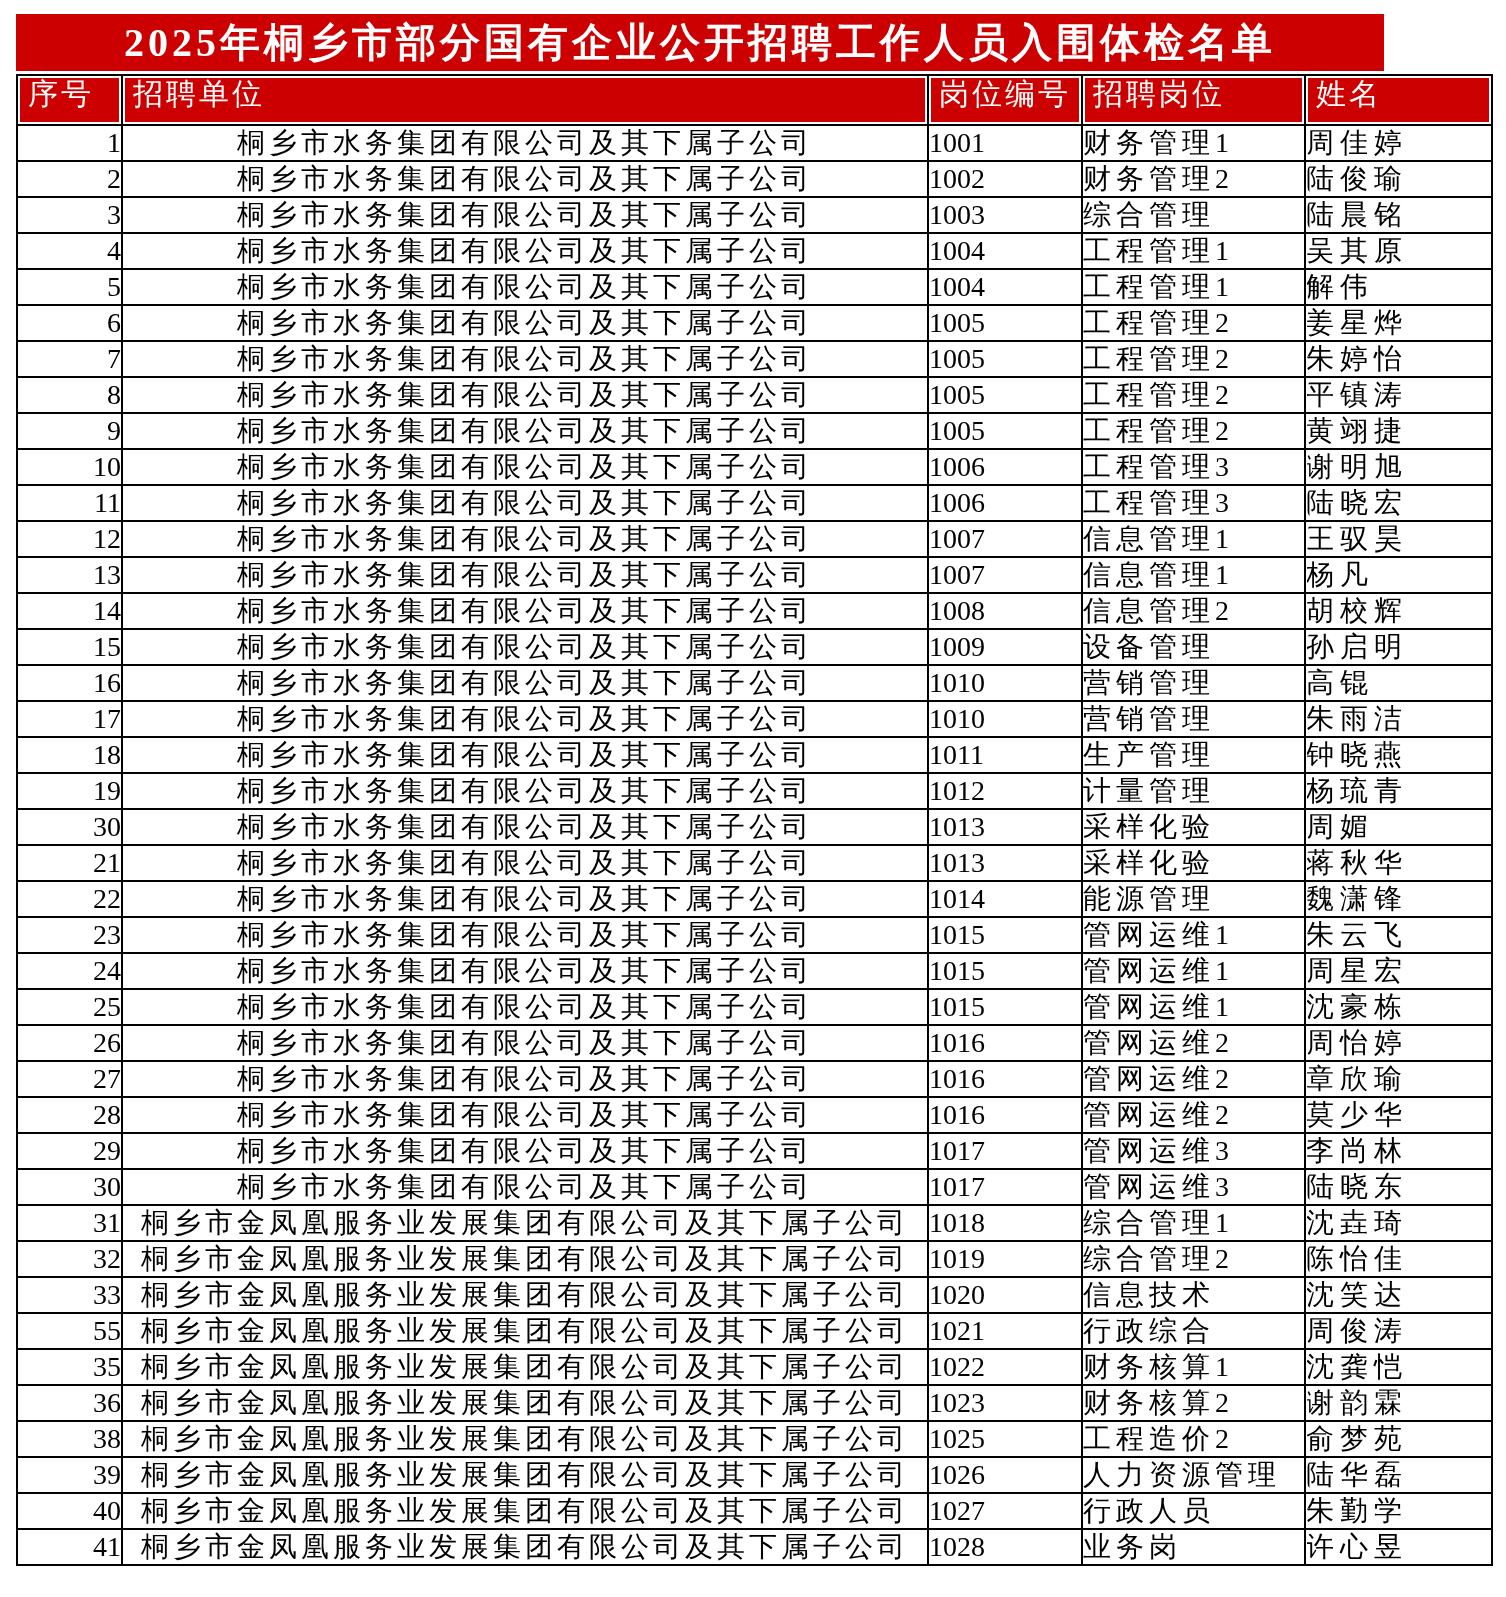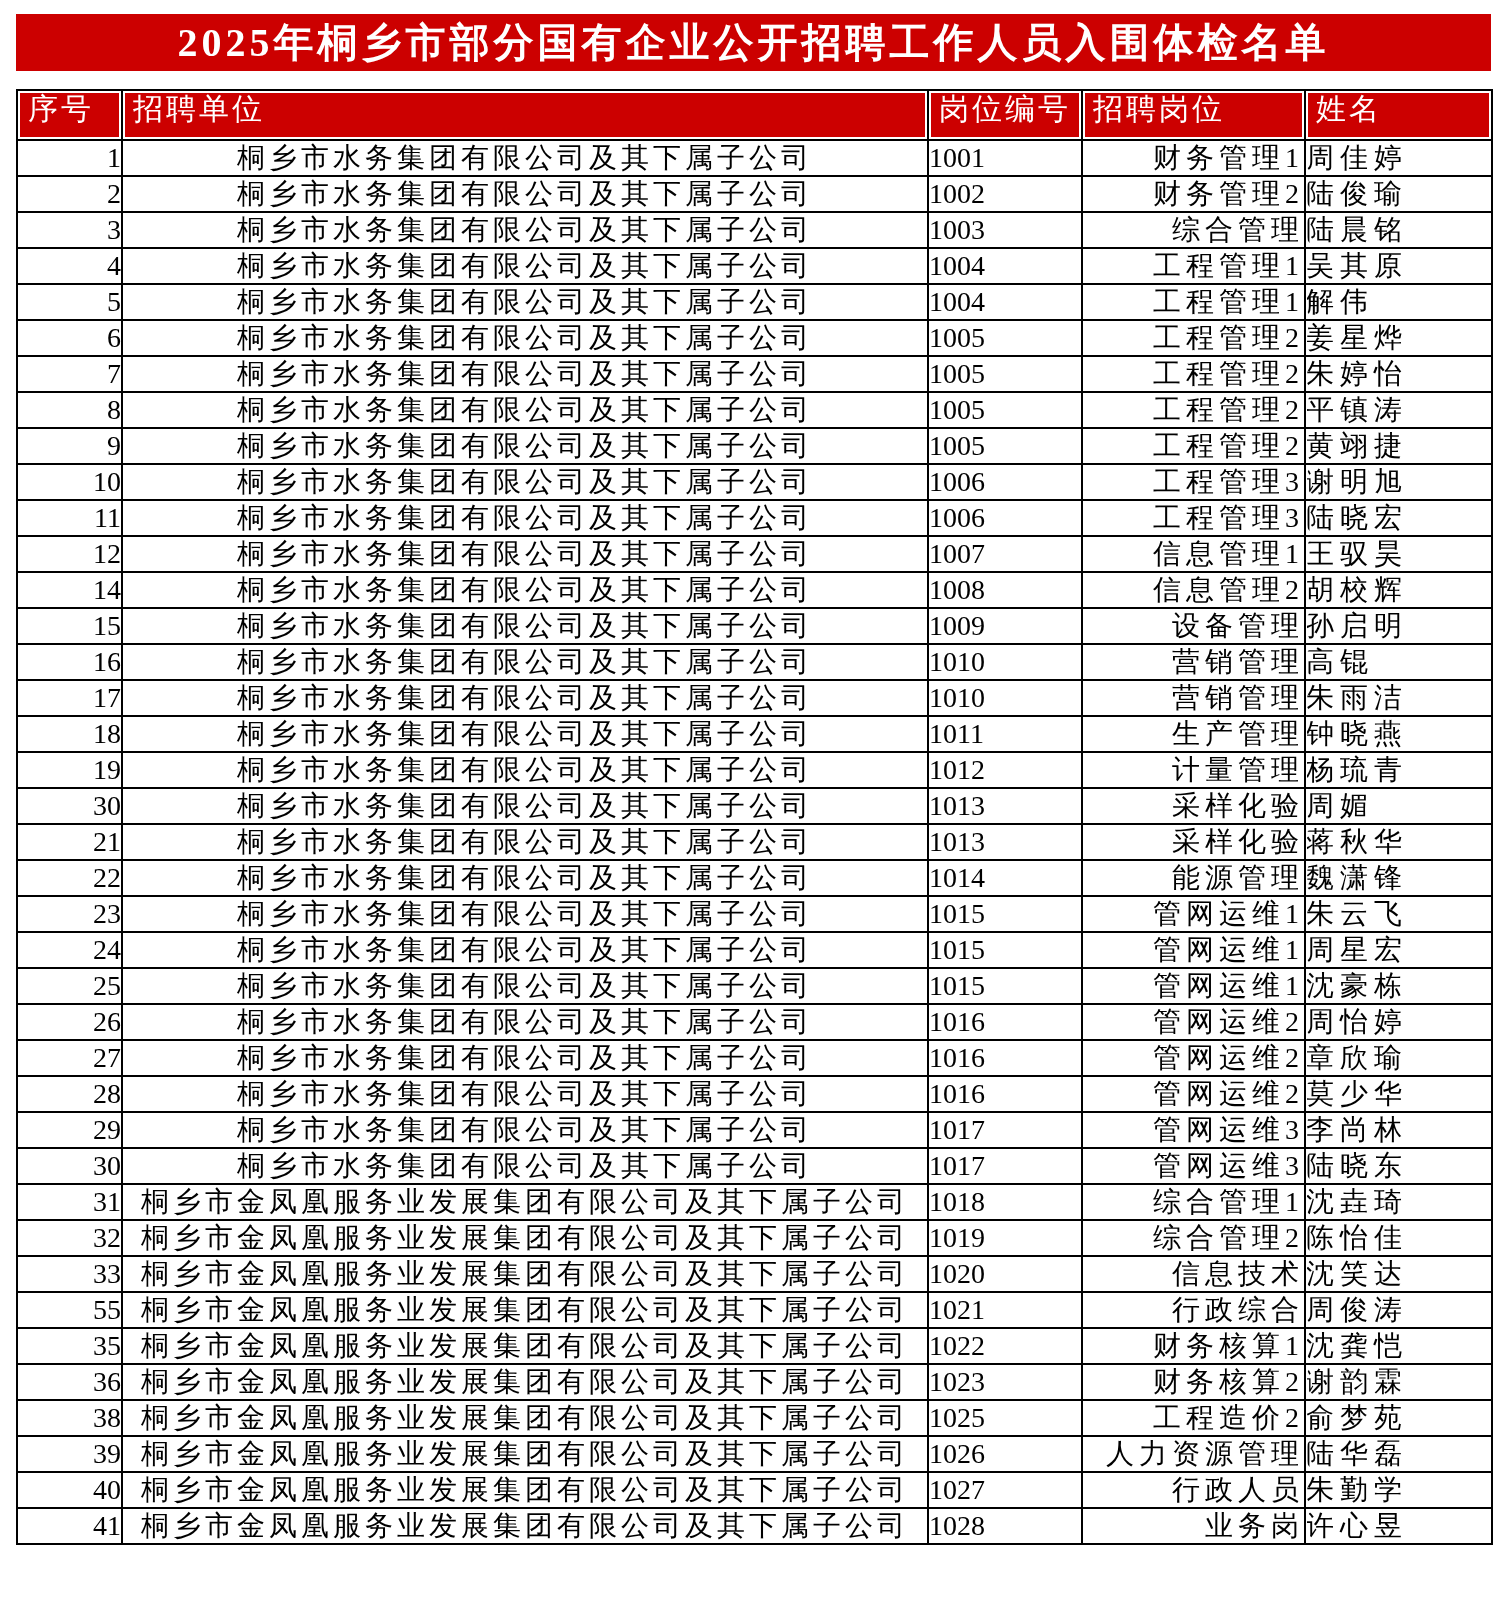--- a/index.html
+++ b/index.html
@@ -12,30 +12,30 @@
     font-family: "Liberation Serif", "DejaVu Serif", serif;
     color: #000000;
   }
   .sheet {
     box-sizing: border-box;
     width: 1506px;
     padding: 14px 15px 0 16px;
   }
   .title-bar {
     box-sizing: border-box;
-    width: 1475px;
+    width: 1368px;
     height: 57px;
     background: #cc0000;
     color: #ffffff;
     font-size: 40px;
     font-weight: bold;
     line-height: 57px;
     text-align: center;
     letter-spacing: 4px;
-    margin-bottom: 18px;
+    margin-bottom: 3px;
     white-space: nowrap;
     overflow: hidden;
   }
   table.roster {
     width: 1475px;
     border-collapse: collapse;
     table-layout: fixed;
     border: 2px solid #000000;
   }
   table.roster th {
@@ -60,21 +60,21 @@
     line-height: 34px;
     font-size: 28px;
     padding: 0;
     border: 2px solid #000000;
     white-space: nowrap;
     overflow: hidden;
   }
   td.c0 { text-align: right; padding-right: 9px; }
   td.c1 { text-align: center;  padding-left: 8px;  letter-spacing: 4px; }
   td.c2 { padding-right: 7px; }
-  td.c3 { text-align: right;  padding-left: 7px;  letter-spacing: 5px; }
+  td.c3 { text-align: left;  padding-left: 7px;  letter-spacing: 5px; }
   td.c4 { text-align: left;  padding-left: 9px;  letter-spacing: 6px; border-radius: 11px; }
 </style>
 </head>
 <body>
 
 <div class="sheet">
 
   <div class="title-bar">2025年桐乡市部分国有企业公开招聘工作人员入围体检名单</div>
 
   <table class="roster">
@@ -173,20 +173,27 @@
           <td class="c4">陆晓宏</td>
         </tr>
         <tr>
           <td class="c0">12</td>
           <td class="c1">桐乡市水务集团有限公司及其下属子公司</td>
           <td class="c2">1007</td>
           <td class="c3">信息管理1</td>
           <td class="c4">王驭昊</td>
         </tr>
         <tr>
+          <td class="c0">13</td>
+          <td class="c1">桐乡市水务集团有限公司及其下属子公司</td>
+          <td class="c2">1007</td>
+          <td class="c3">信息管理1</td>
+          <td class="c4">杨凡</td>
+        </tr>
+        <tr>
           <td class="c0">14</td>
           <td class="c1">桐乡市水务集团有限公司及其下属子公司</td>
           <td class="c2">1008</td>
           <td class="c3">信息管理2</td>
           <td class="c4">胡校辉</td>
         </tr>
         <tr>
           <td class="c0">15</td>
           <td class="c1">桐乡市水务集团有限公司及其下属子公司</td>
           <td class="c2">1009</td>

